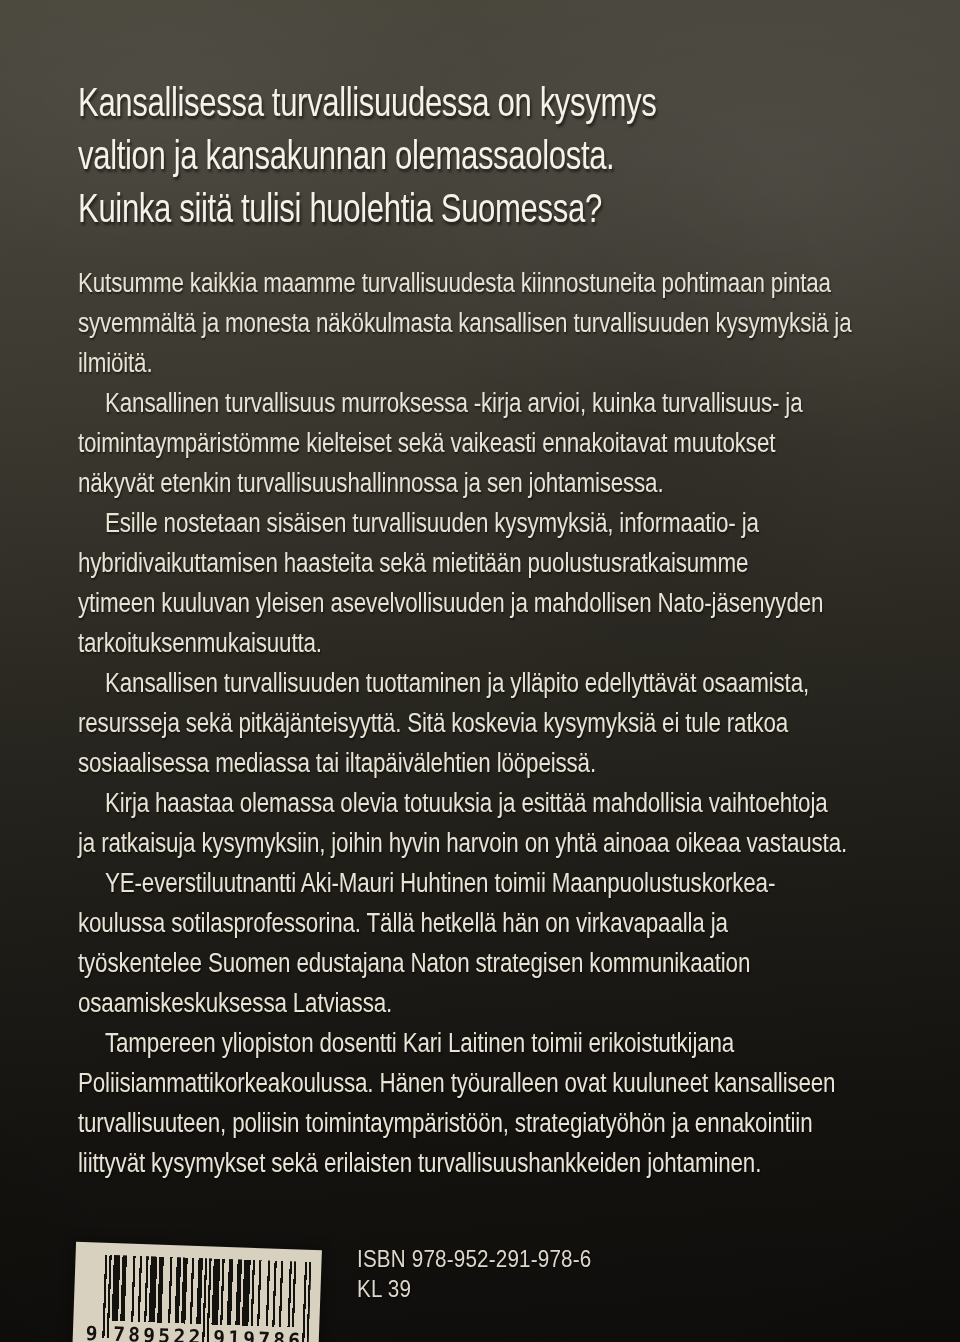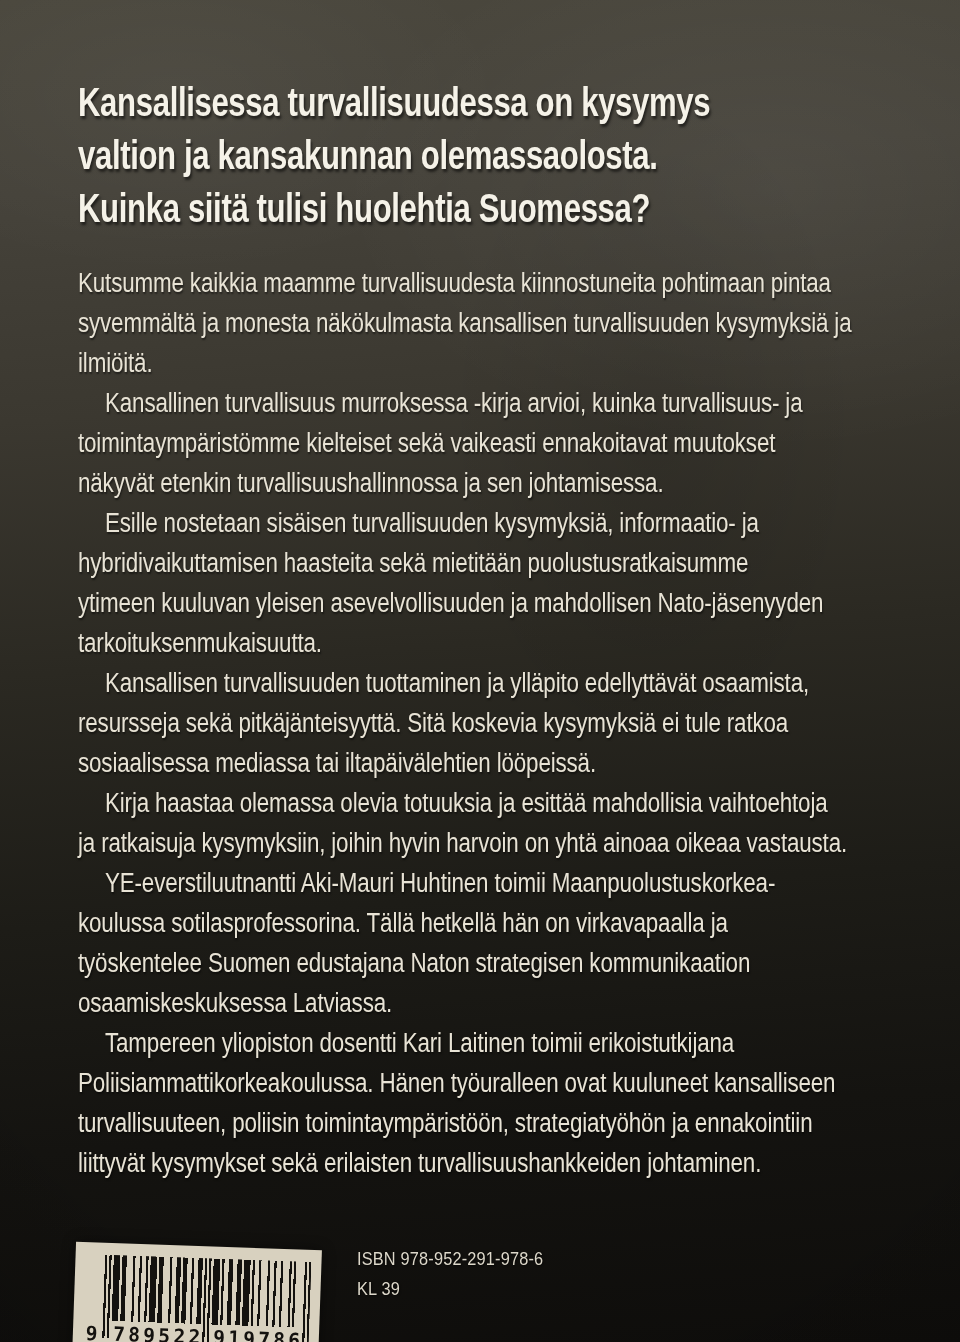--- a/index.html
+++ b/index.html
@@ -17,36 +17,36 @@
     background:
       radial-gradient(ellipse 130% 115% at 52% 35%, rgba(0,0,0,0) 55%, rgba(0,0,0,0.38) 100%),
       radial-gradient(ellipse 620px 380px at 80% 14%, rgba(255,255,255,0.05), rgba(255,255,255,0) 70%),
       radial-gradient(ellipse 480px 260px at 18% 7%, rgba(255,255,255,0.04), rgba(255,255,255,0) 70%),
       radial-gradient(ellipse 300px 500px at 68% 32%, rgba(0,0,0,0.10), rgba(0,0,0,0) 70%),
       linear-gradient(176deg, var(--bg_top) 0%, #45423a 14%, #3b3830 30%, #2b2922 48%, #1d1c17 66%, #141310 82%, var(--bg_bottom) 100%);
   }
   .heading{
     position:absolute;left:78px;top:76px;
     color:var(--heading_color);
-    font-size:41px;font-weight:bold;line-height:53px;letter-spacing:-0.5px;
+    font-size:41px;font-weight:normal;line-height:53px;letter-spacing:-0.5px;
     text-shadow:2px 3px 3px rgba(0,0,0,0.55);
   }
   .hline{white-space:nowrap;transform:scaleX(0.76);transform-origin:0 50%;}
   .bodytext{
     position:absolute;left:78px;top:263px;
     color:var(--body_color);
     font-size:27px;font-weight:normal;line-height:40px;letter-spacing:-0.2px;
     text-shadow:1px 2px 2px rgba(0,0,0,0.5);
   }
   .bline{white-space:nowrap;transform:scaleX(0.83);transform-origin:0 50%;}
   .bline.indent{margin-left:27px;}
   .isbn-block{
     position:absolute;left:357px;top:1244px;
     color:var(--isbn_color);
-    font-size:19px;line-height:30px;letter-spacing:0.2px;
+    font-size:24px;line-height:30px;letter-spacing:0.2px;
     text-shadow:1px 1px 2px rgba(0,0,0,0.6);
   }
   .iline{white-space:nowrap;transform:scaleX(0.86);transform-origin:0 50%;}
   .barcode-box{
     position:absolute;left:76px;top:1246px;width:246px;height:112px;
     background:var(--barcode_bg);
     transform:rotate(2deg);transform-origin:50% 0;
     box-shadow:0 0 14px rgba(0,0,0,0.45);
   }
   .barcode-box svg{position:absolute;left:10px;top:12px;}

